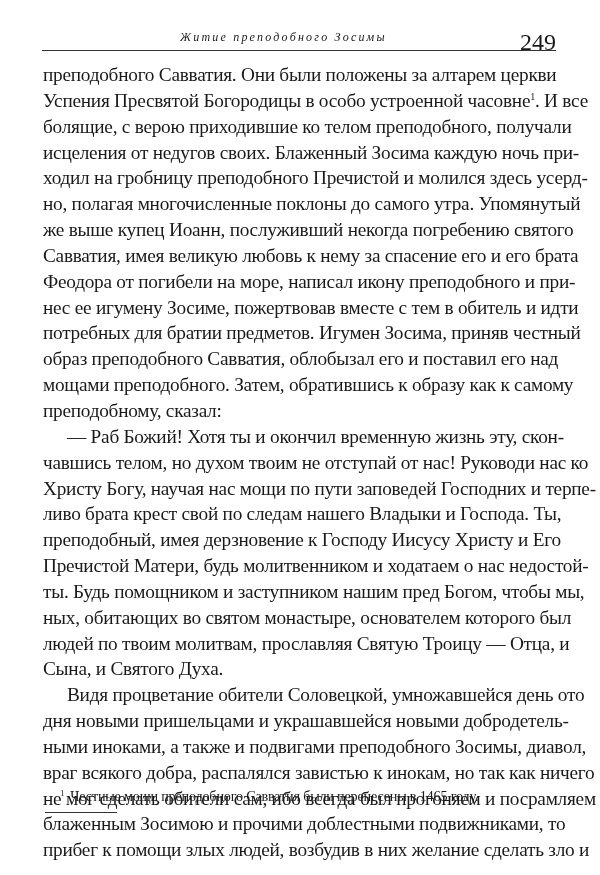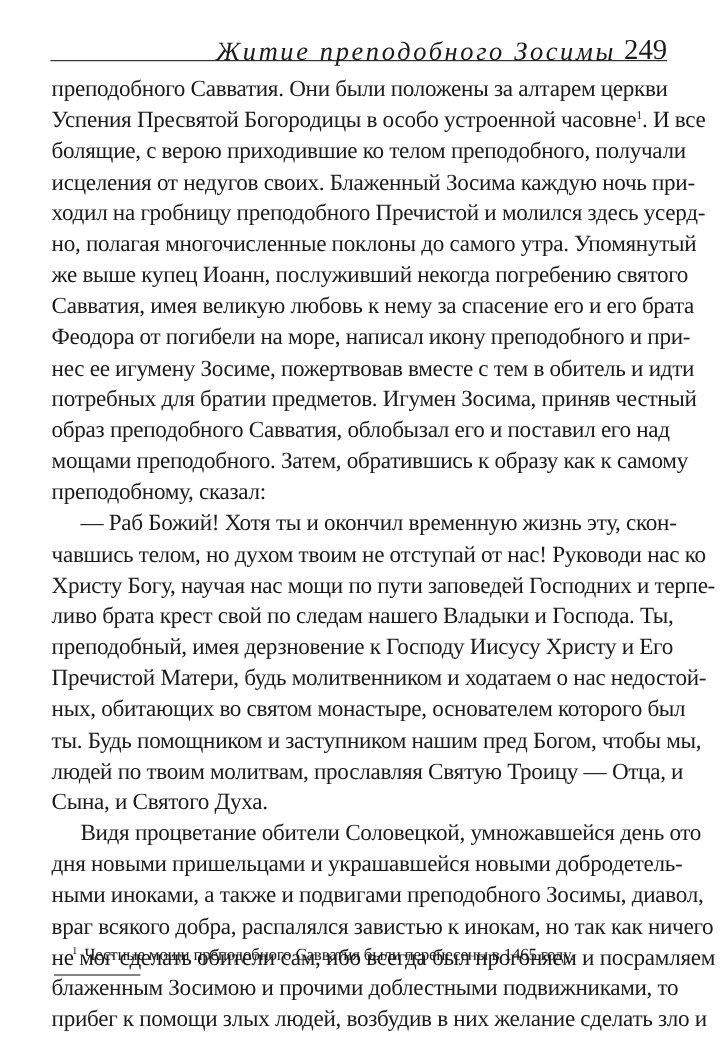--- a/index.html
+++ b/index.html
@@ -4,21 +4,21 @@
 <style>
   html, body { margin: 0; padding: 0; background: #ffffff; }
   body { width: 600px; height: 875px; position: relative; overflow: hidden; color: #1a1a1a; }
   .header {
     position: absolute; left: 42px; top: 28px; width: 514px; height: 22px;
     border-bottom: 1.5px solid #333;
     font-family: "Liberation Serif", serif;
   }
   .header .title {
     position: absolute; left: 138px; top: 2px;
-    font-style: italic; font-size: 22px; letter-spacing: 2.2px;
+    font-style: italic; font-size: 12px; letter-spacing: 2.2px;
   }
   .header .pageno {
     position: absolute; right: 0; top: 1px; font-size: 24px;
   }
   .body {
     position: absolute; left: 43px; top: 62px; width: 513px;
     font-family: "Liberation Serif", serif;
     font-size: 19.3px; line-height: 25.85px;
     text-align: justify; letter-spacing: -0.25px;
   }
@@ -55,22 +55,22 @@
   <span class="line">потребных для братии предметов. Игумен Зосима, приняв честный</span>
   <span class="line">образ преподобного Савватия, облобызал его и поставил его над</span>
   <span class="line">мощами преподобного. Затем, обратившись к образу как к самому</span>
   <span class="line last">преподобному, сказал:</span>
   <span class="line indented">— Раб Божий! Хотя ты и окончил временную жизнь эту, скон-</span>
   <span class="line">чавшись телом, но духом твоим не отступай от нас! Руководи нас ко</span>
   <span class="line">Христу Богу, научая нас мощи по пути заповедей Господних и терпе-</span>
   <span class="line">ливо брата крест свой по следам нашего Владыки и Господа. Ты,</span>
   <span class="line">преподобный, имея дерзновение к Господу Иисусу Христу и Его</span>
   <span class="line">Пречистой Матери, будь молитвенником и ходатаем о нас недостой-</span>
+  <span class="line">ты. Будь помощником и заступником нашим пред Богом, чтобы мы,</span>
   <span class="line">ных, обитающих во святом монастыре, основателем которого был</span>
-  <span class="line">ты. Будь помощником и заступником нашим пред Богом, чтобы мы,</span>
   <span class="line">людей по твоим молитвам, прославляя Святую Троицу — Отца, и</span>
   <span class="line last">Сына, и Святого Духа.</span>
   <span class="line indented">Видя процветание обители Соловецкой, умножавшейся день ото</span>
   <span class="line">дня новыми пришельцами и украшавшейся новыми добродетель-</span>
   <span class="line">ными иноками, а также и подвигами преподобного Зосимы, диавол,</span>
   <span class="line">враг всякого добра, распалялся завистью к инокам, но так как ничего</span>
   <span class="line">не мог сделать обители сам, ибо всегда был прогоняем и посрамляем</span>
   <span class="line">блаженным Зосимою и прочими доблестными подвижниками, то</span>
   <span class="line">прибег к помощи злых людей, возбудив в них желание сделать зло и</span>
 

